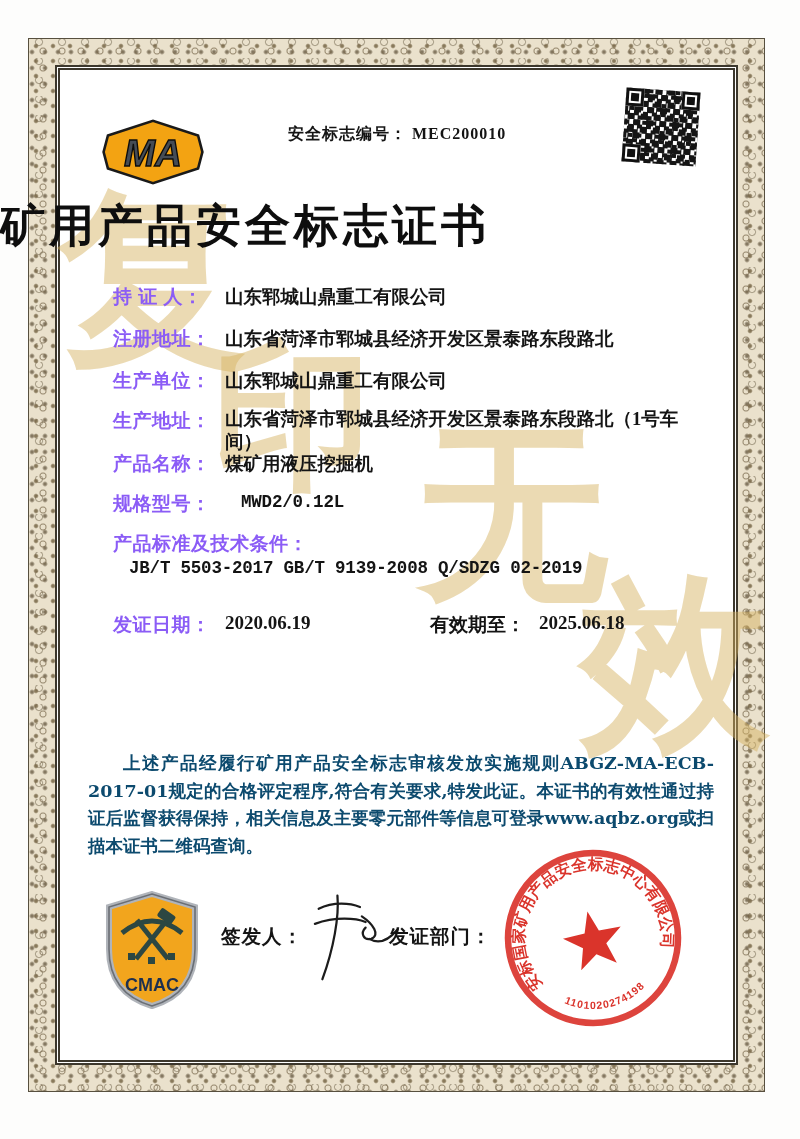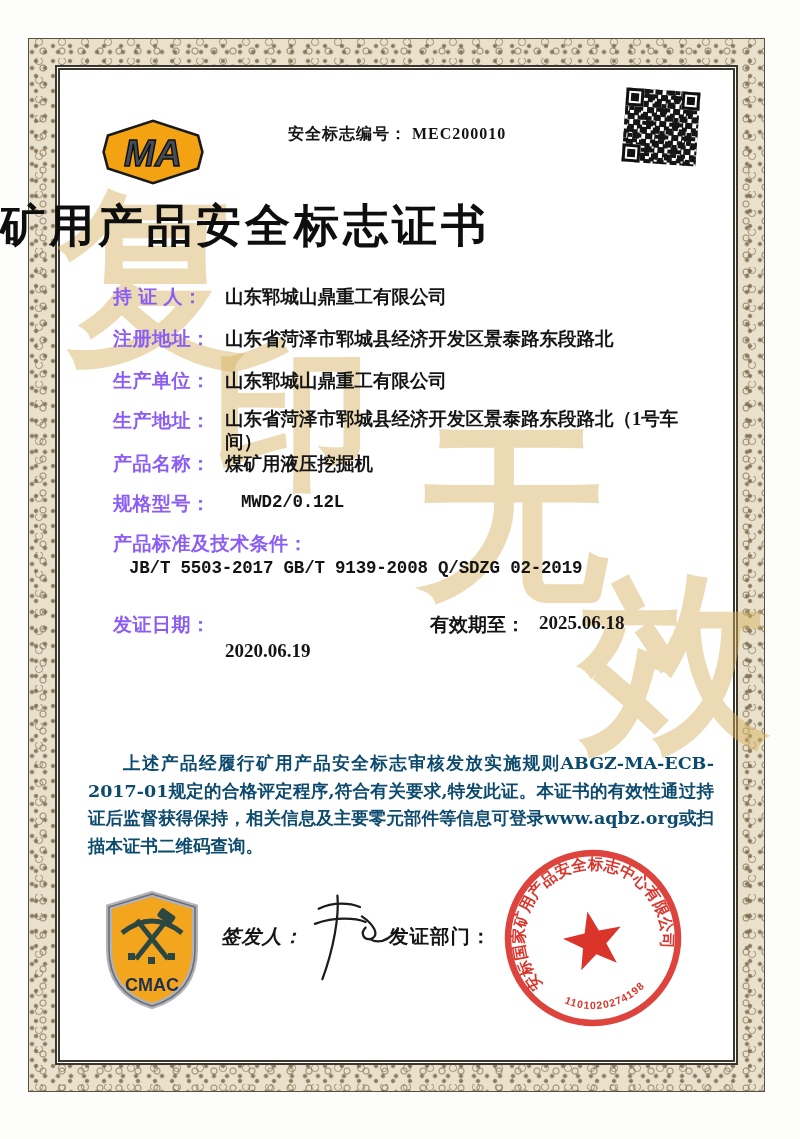--- a/index.html
+++ b/index.html
@@ -48,30 +48,30 @@
   .lbl{display:inline-block;min-width:112px;font-weight:700;letter-spacing:.5px;
        vertical-align:top;color:#8b5cf6;}
   .lbl-wide{min-width:0;margin-right:13px;}
   .val-cjk{font-family:Liberation Serif, serif;font-weight:600;font-size:18.5px;
            display:inline-block;vertical-align:top;}
   .val-wrap{width:482px;line-height:23px;}
   .val-lat{font-family:Liberation Mono, monospace;font-weight:700;font-size:17.5px;
            letter-spacing:-0.2px;display:inline-block;vertical-align:top;padding-top:1px;margin-left:16px;}
   .val-date{font-family:"Liberation Serif",serif;font-weight:600;font-size:19px;
             display:inline-block;vertical-align:top;}
-  .d1{width:205px;margin-top:28px;} .lbl2{display:inline-block;font-weight:700;margin-right:14px;}
+  .d1{width:205px;} .lbl2{display:inline-block;font-weight:700;margin-right:14px;}
 
   
   .statement{position:absolute;left:88px;right:86px;top:750px;
       font-family:"DejaVu Serif",serif;font-weight:600;font-size:17.5px;
       line-height:27.5px;text-align:justify;text-indent:2em;color:#0c4a6e;}
 
   
   .cmac{position:absolute;left:101px;top:891px;width:102px;height:118px;}
-  .signer{position:absolute;left:221px;top:923px;font-size:19.5px;font-weight:700;letter-spacing:1px;font-style:italic;}
+  .signer{position:absolute;left:221px;top:923px;font-size:19.5px;font-weight:700;letter-spacing:1px;}
   .sig{position:absolute;left:283px;top:886px;width:122px;height:102px;}
   .dept{position:absolute;left:389px;top:923px;font-size:19.5px;font-weight:700;letter-spacing:1px;}
   .seal{position:absolute;left:497px;top:842px;width:192px;height:192px;
         transform:rotate(-12deg);opacity:.93;z-index:3;}
 </style>
 </head>
 <body>
 
 <div id="page">
 

